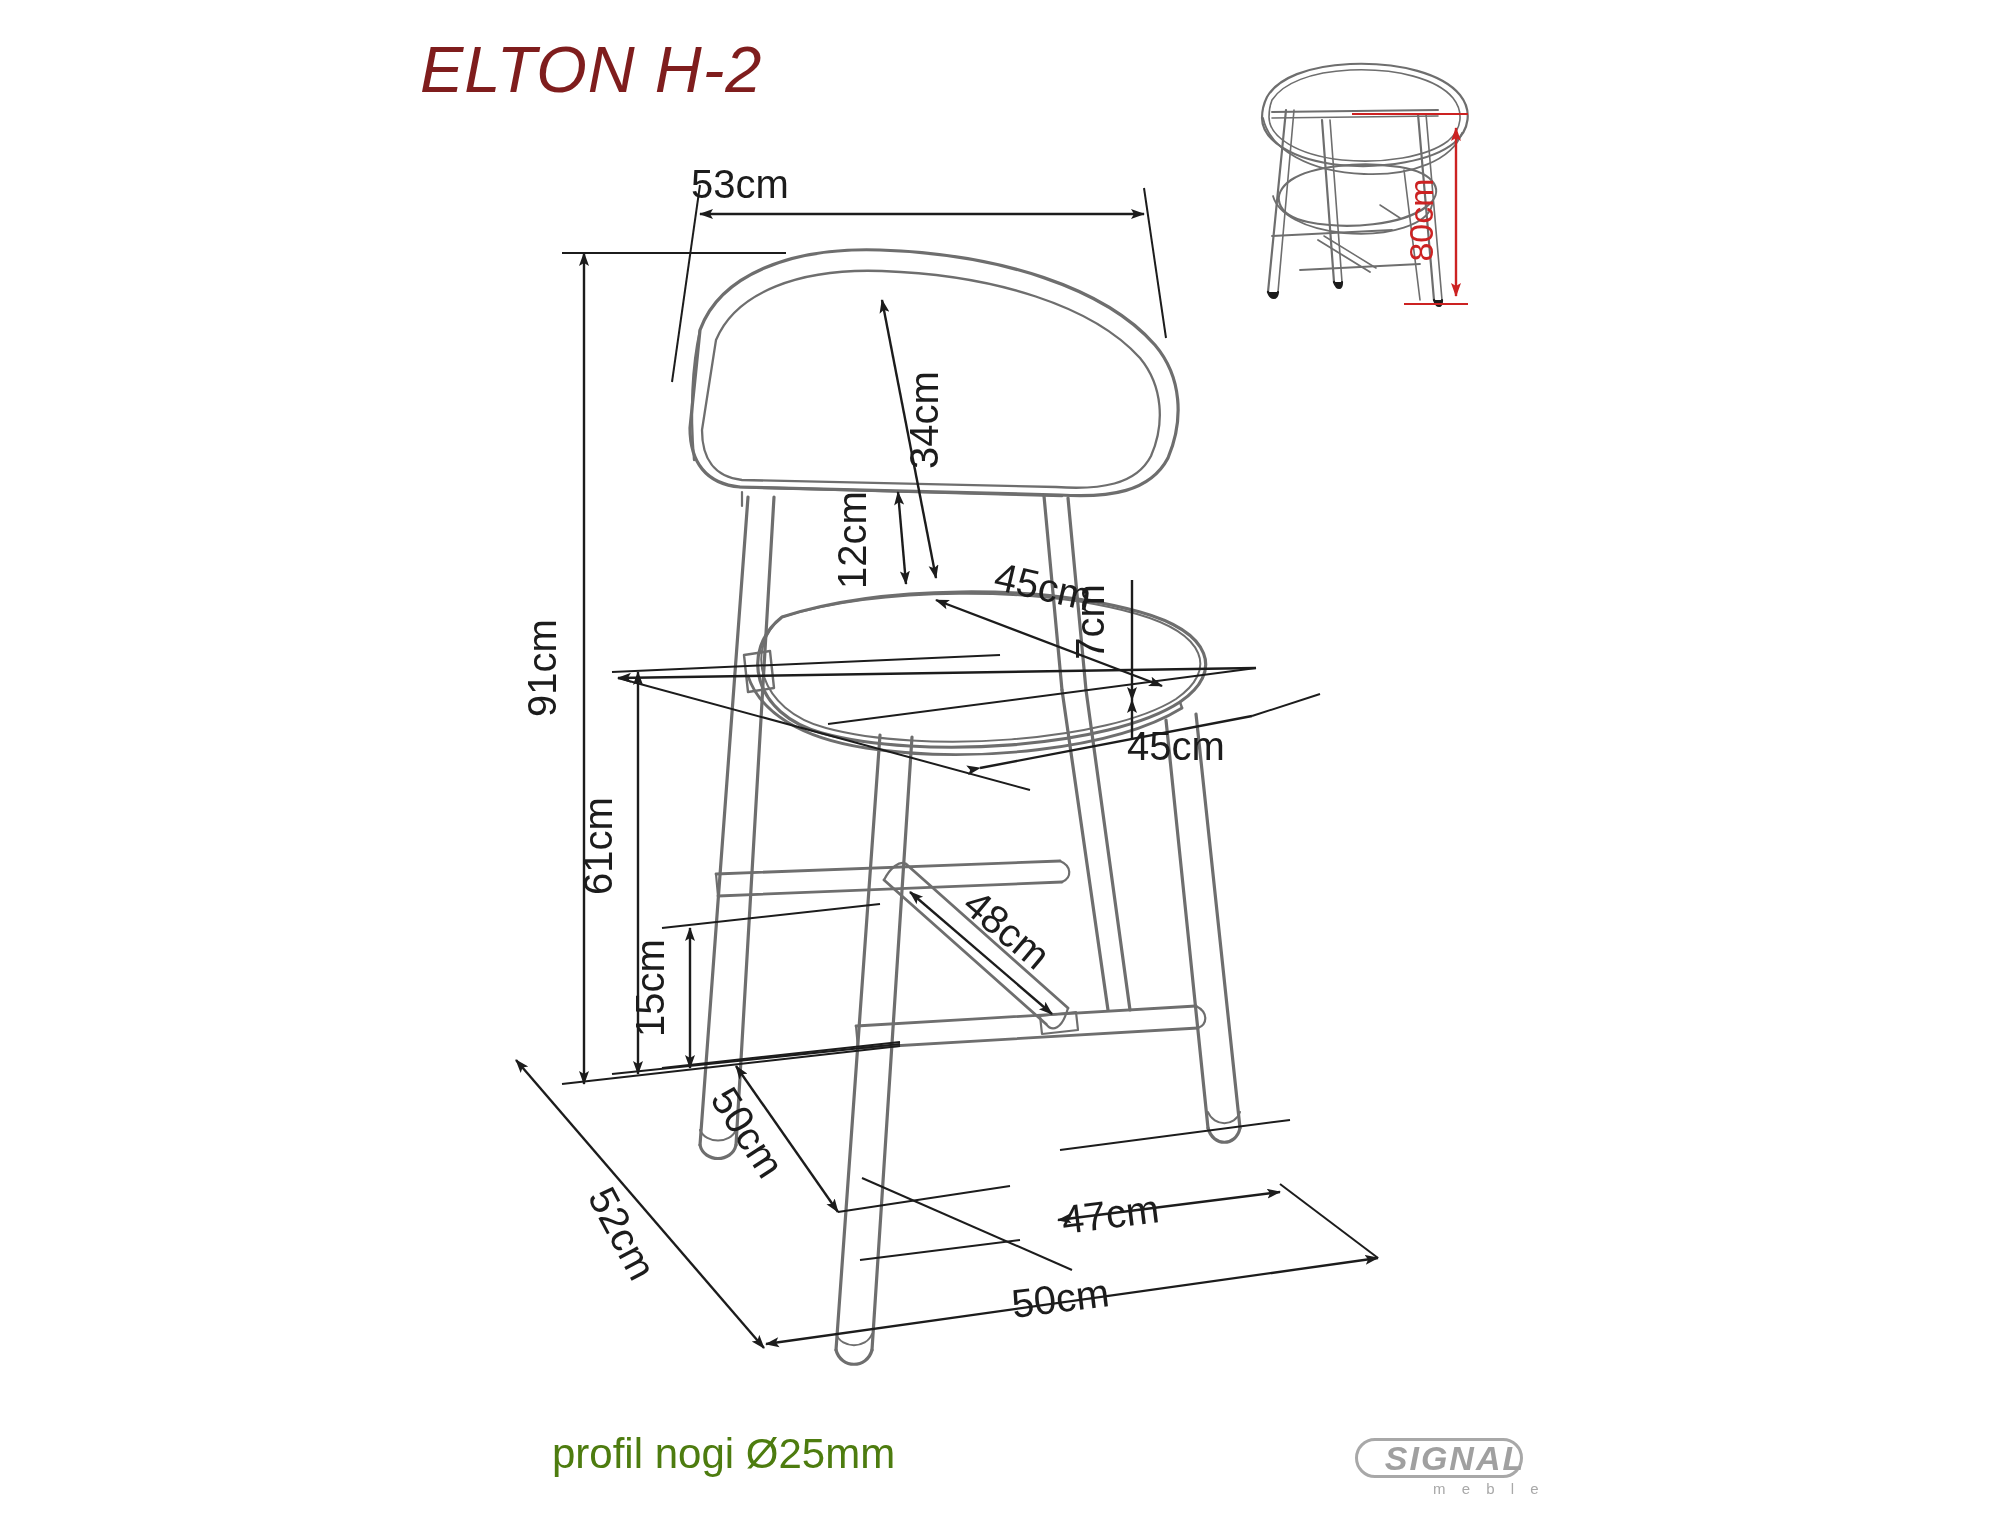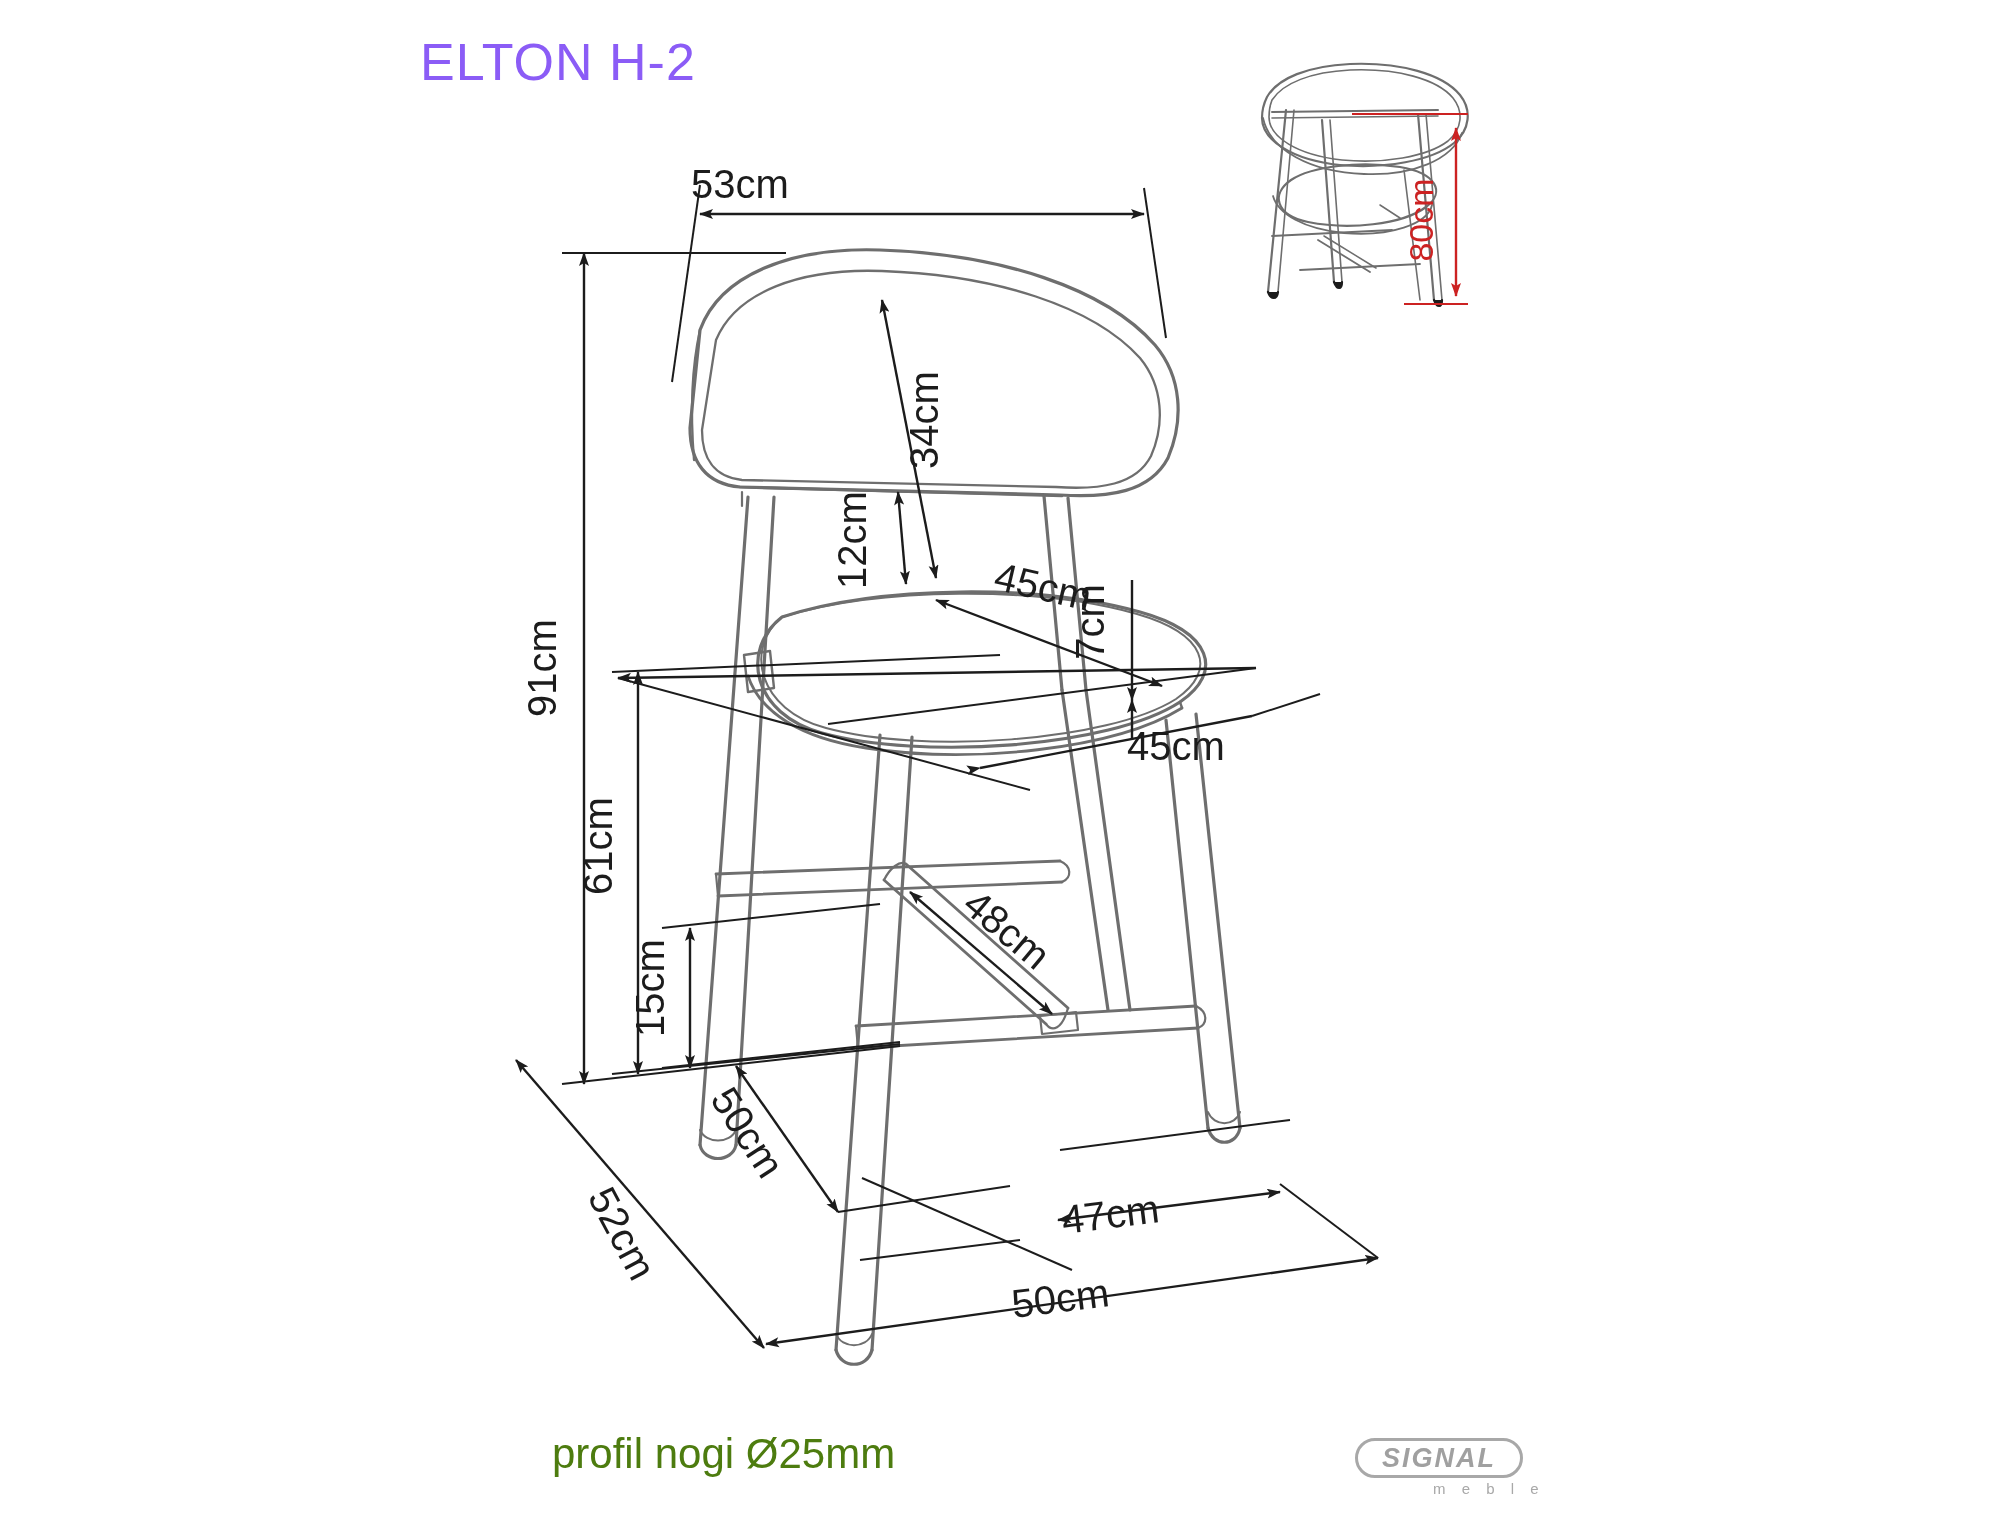--- a/index.html
+++ b/index.html
@@ -7,41 +7,42 @@
     width:2000px;height:1530px;
     font-family:"Liberation Sans", sans-serif;
     color:#2b2b2b;
     position:relative;
     overflow:hidden;
   }
   #sheet{position:absolute;left:0;top:0;width:2000px;height:1530px;background:#fff;}
   .abs{position:absolute;}
   #title{
     left:420px;top:32px;
-    font-size:52px;
+    font-size:65px;
     letter-spacing:1px;
-    color:#8b5cf6;
+    color:#7f1d1d;
     white-space:nowrap;
+    font-style:italic;
   }
   #footer-note{
     left:552px;top:1430px;
     font-size:42px;
     color:#4d7c0f;
     white-space:nowrap;
   }
   #logo-wrap{left:1355px;top:1438px;width:190px;height:62px;}
   #logo-pill{
     position:absolute;left:0;top:0;width:168px;height:40px;
     border:3px solid #a8a8a8;border-radius:22px;
     box-sizing:border-box;
   }
   #logo-text{
-    position:absolute;left:0;top:0;width:168px;height:40px;
+    position:absolute;left:16px;top:0;width:168px;height:40px;
     display:flex;align-items:center;justify-content:center;
-    font-size:27px;font-weight:bold;font-style:italic;
+    font-size:34px;font-weight:bold;font-style:italic;
     letter-spacing:2px;color:#a0a0a0;
   }
   #logo-sub{
     position:absolute;left:60px;top:42px;
     font-size:15px;letter-spacing:6px;color:#a8a8a8;margin-left:18px;
   }
   svg{position:absolute;left:0;top:0;}
   .dimtext{
     font-family:"Liberation Sans", sans-serif;
     font-size:40px;

